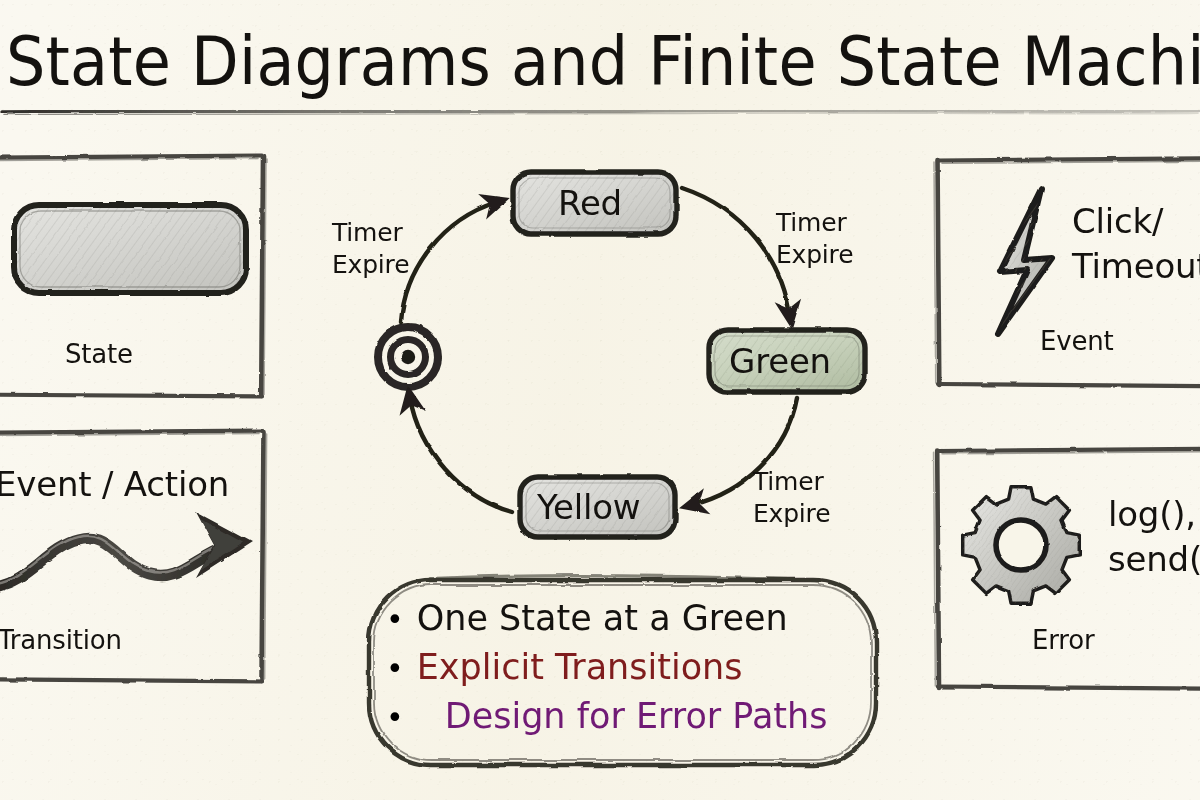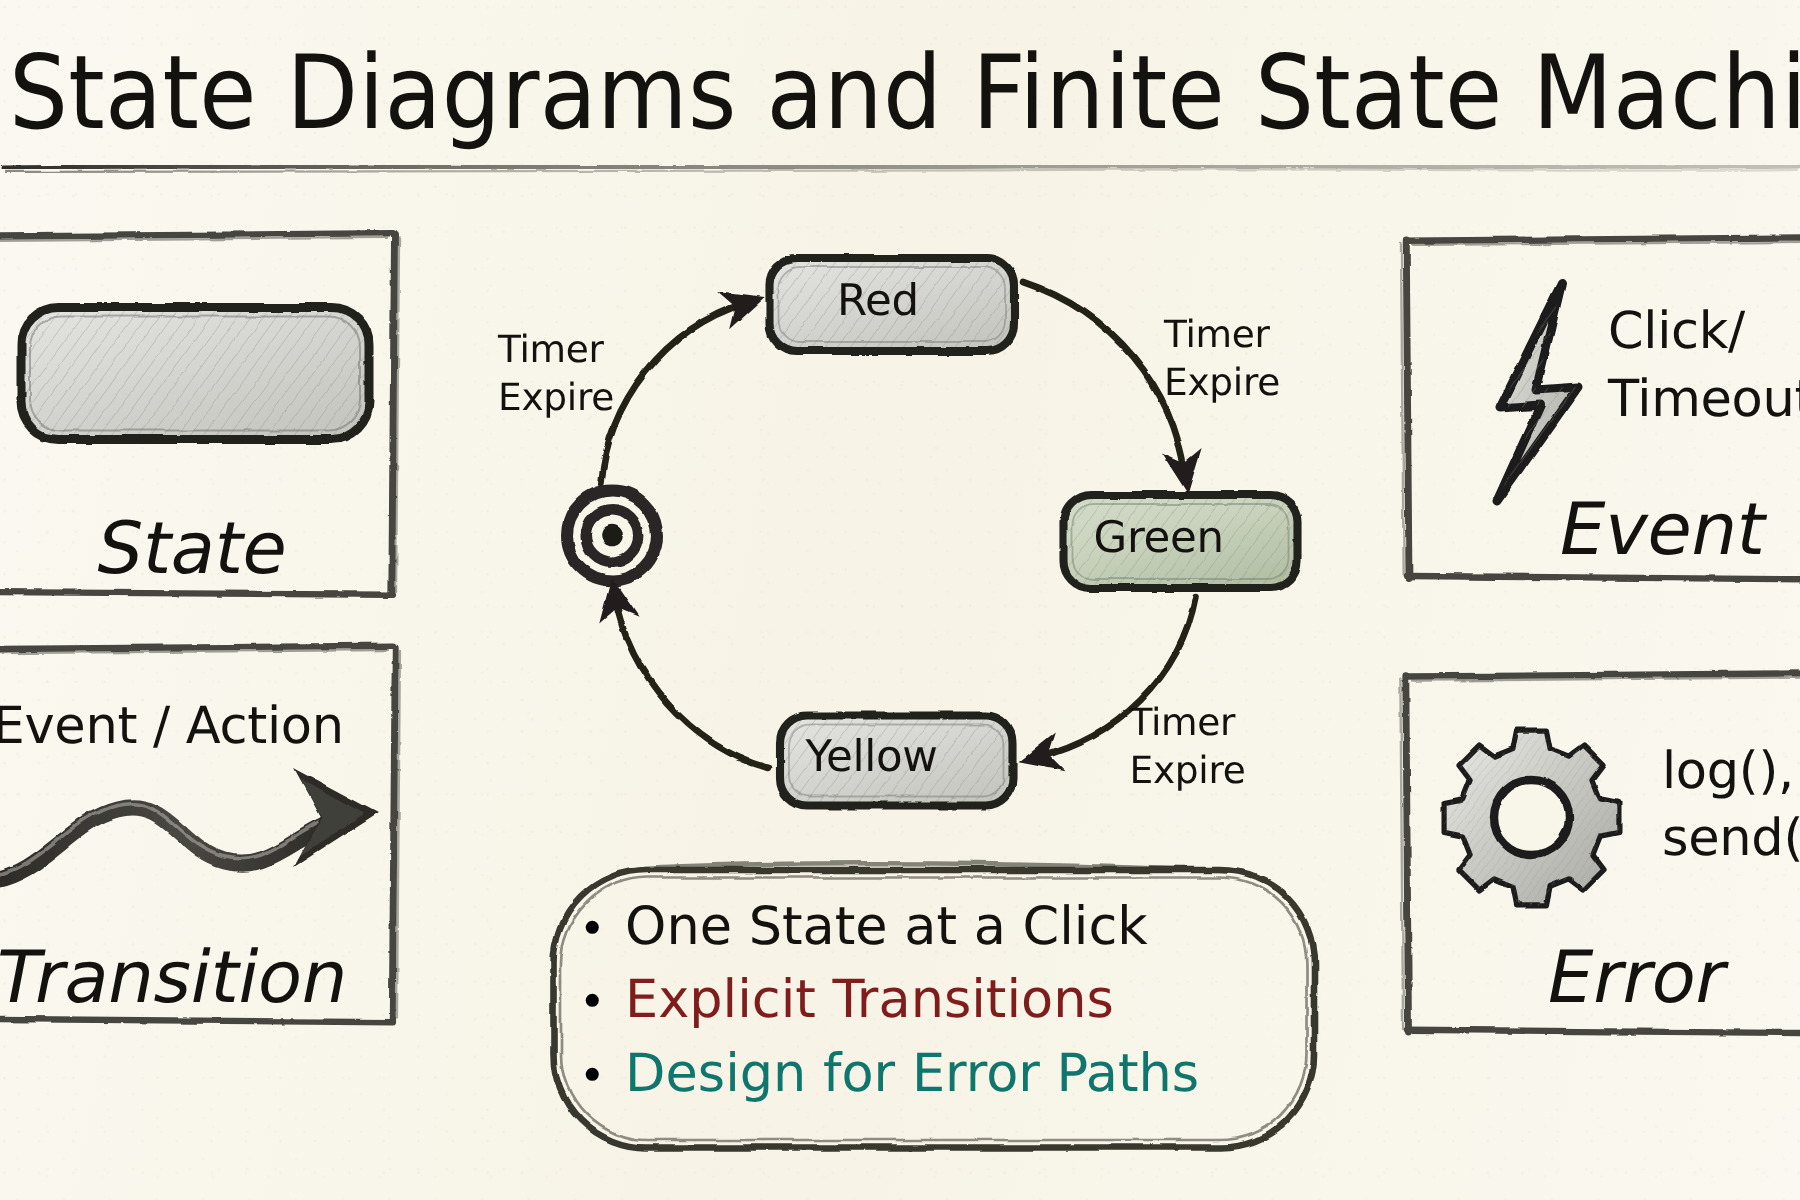--- a/index.html
+++ b/index.html
@@ -39,23 +39,23 @@
   #page-title {
     left: 6px; top: 26px;
     font-size: 62px;
     font-weight: 400;
     letter-spacing: 0.2px;
     transform: scaleY(1.1);
     transform-origin: left top;
   }
   
   .legend-example { font-size: 34px; }
-  .legend-caption { font-size: 48px; font-style: italic; }
+  .legend-caption { font-size: 26px; }
   .edge-label { font-size: 25px; text-align: center; line-height: 1.18; }
-  .state-label { font-size: 29px; }
+  .state-label { font-size: 34px; }
   .bullet-line { font-size: 35px; }
 </style>
 </head>
 <body>
 
 <div id="canvas">
   <div id="paper-texture"></div>
 
   <svg id="svg-layer" viewBox="0 0 1200 800" xmlns="http://www.w3.org/2000/svg">
     <defs>
@@ -263,24 +263,24 @@
 
   <div class="txt edge-label" style="left:776px; top:208px;">Timer</div>
   <div class="txt edge-label" style="left:776px; top:240px;">Expire</div>
 
   <div class="txt edge-label" style="left:753px; top:467px;">Timer</div>
   <div class="txt edge-label" style="left:753px; top:499px;">Expire</div>
 
   <div style="position:absolute; left:386px; top:598px;">
     <div style="display:flex; align-items:baseline; gap:13px; margin-bottom:9px;">
       <span class="bullet-line" style="position:relative; font-size:30px;">•</span>
-      <span class="bullet-line" style="position:relative; color:#14120f;">One State at a Click</span>
+      <span class="bullet-line" style="position:relative; color:#14120f;">One State at a Green</span>
     </div>
     <div style="display:flex; align-items:baseline; gap:13px; margin-bottom:9px;">
       <span class="bullet-line" style="position:relative; font-size:30px;">•</span>
       <span class="bullet-line" style="position:relative; color:#7f1d1d;">Explicit Transitions</span>
     </div>
     <div style="display:flex; align-items:baseline; gap:13px;">
       <span class="bullet-line" style="position:relative; font-size:30px;">•</span>
-      <span class="bullet-line" style="position:relative; color:#0f766e;">Design for Error Paths</span>
+      <span class="bullet-line" style="position:relative; color:#701a75;margin-left:28px;">Design for Error Paths</span>
     </div>
   </div>
 </div>
 
 </body></html>

